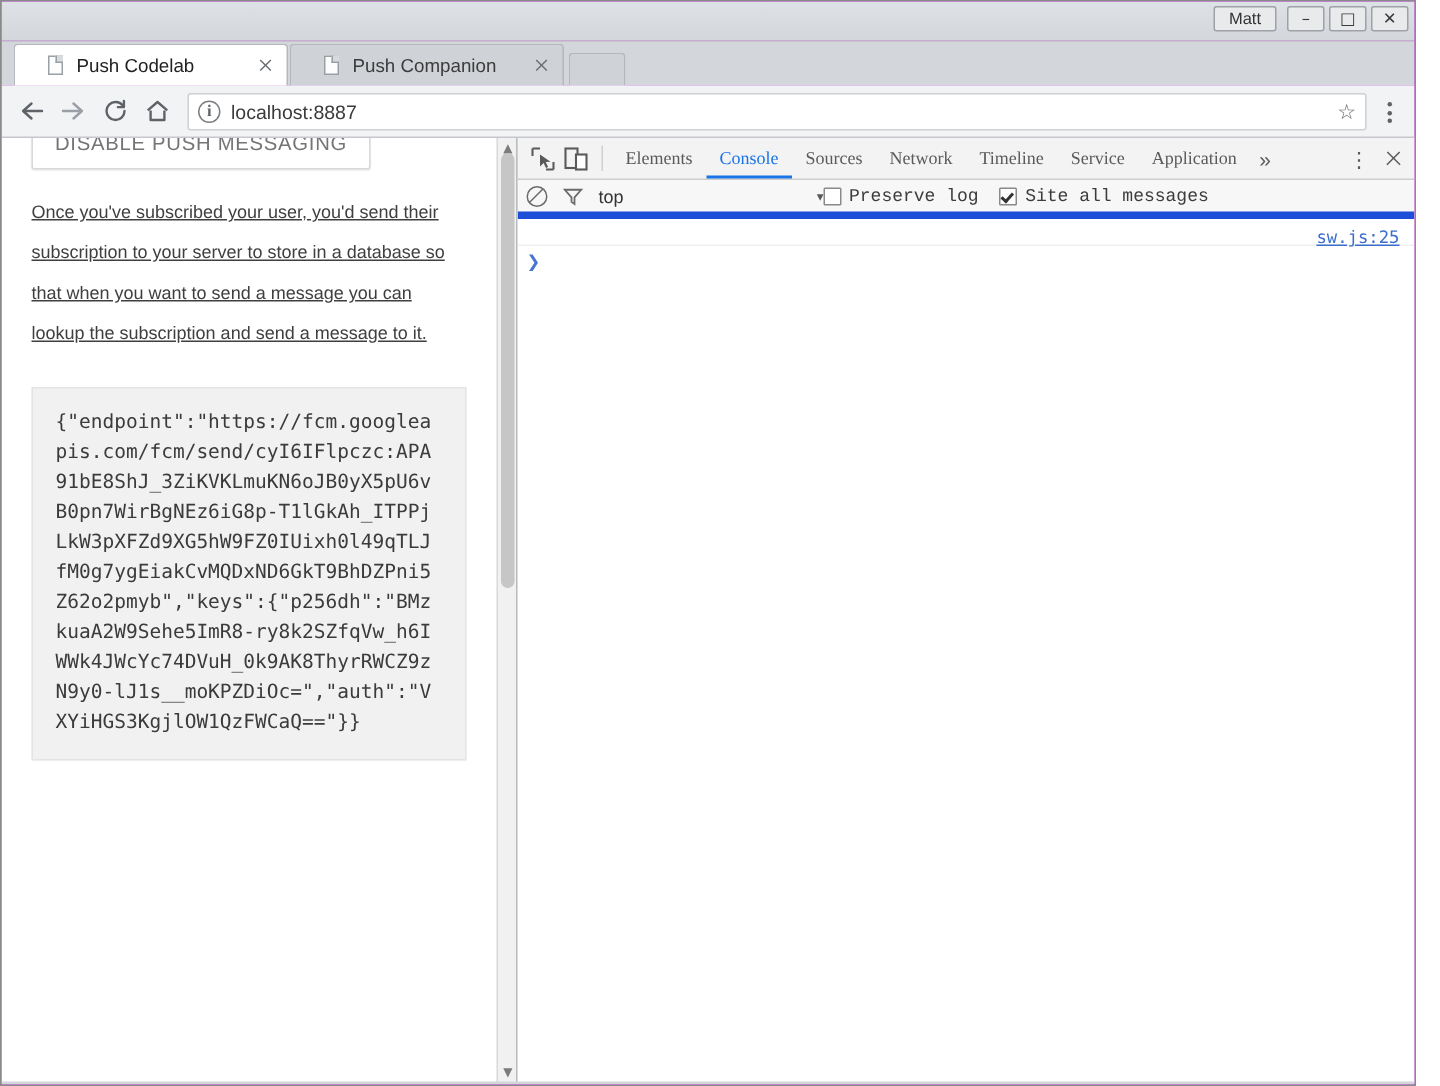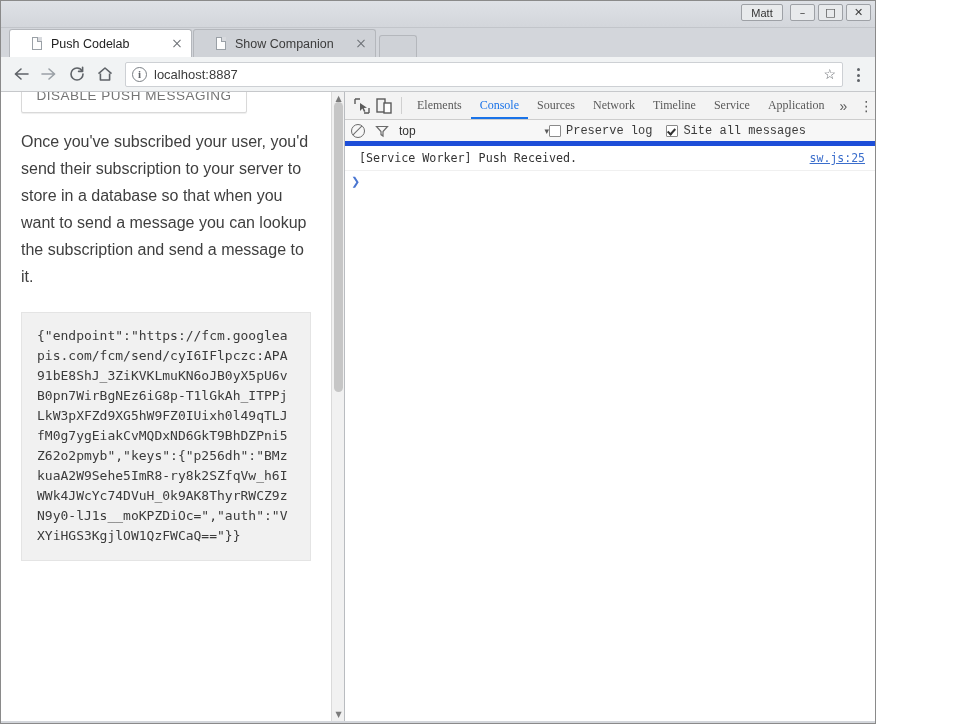--- a/index.html
+++ b/index.html
@@ -6,21 +6,21 @@
     margin: 0;
     padding: 0;
     background: #ffffff;
   }
   body {
     font-family: "Liberation Sans", sans-serif;
     -webkit-font-smoothing: antialiased;
   }
   #app {
     position: relative;
-    width: 876px;
+    width: 944px;
     height: 724px;
     overflow: hidden;
     border: 1px solid #8a8a8a;
     box-sizing: border-box;
     background: #d946ef;
   }
 
   
   .titlebar {
     position: relative;
@@ -288,23 +288,24 @@
   }
   .page-body {
     position: absolute;
     left: 20px;
     top: 36px;
     width: 292px;
   }
   .page-body p {
     margin: 0 0 22px 0;
     font-family: "Liberation Sans", sans-serif;
-    font-size: 16px;
+    font-size: 12px;
     line-height: 27px;
     color: #3f3f3f;
+    text-decoration: underline;
   }
   .page-body a {
     color: #d0368a;
     text-decoration: underline;
   }
   .code-box {
     margin-top: 2px;
     background: #f1f1f1;
     border: 1px solid #e4e4e4;
     padding: 13px 15px 14px 15px;
@@ -592,21 +593,21 @@
       <span class="favicon">
           <span class="page"></span>
         </span>
       <span class="tab-title">Push Codelab</span>
       <span class="tab-close"></span>
     </div>
     <div class="tab">
       <span class="favicon">
           <span class="page"></span>
         </span>
-      <span class="tab-title">Show Companion</span>
+      <span class="tab-title">Push Companion</span>
       <span class="tab-close"></span>
     </div>
     <div class="tab-newstub"></div>
   </div>
 
   <div class="toolbar">
     <div class="nav-btn">
       <svg width="20" height="20" viewBox="0 0 20 20">
         <path d="M17 10 H5 M10 5 L4.4 10 L10 15" fill="none" stroke="#5f6368" stroke-width="1.6" stroke-linecap="round" stroke-linejoin="round"></path>
       </svg>
@@ -702,21 +703,20 @@
           <span>Preserve log</span>
         </div>
         <div class="chk-group">
           <span class="cb checked"></span>
           <span>Site all messages</span>
         </div>
       </div>
 
       <div class="console-body">
         <div class="log-row">
-          <span class="msg">[Service Worker] Push Received.</span>
           <span class="src">sw.js:25</span>
         </div>
         <div class="prompt-row">
           <span class="caret">❯</span>
         </div>
       </div>
 
     </div>
   </div>
 

